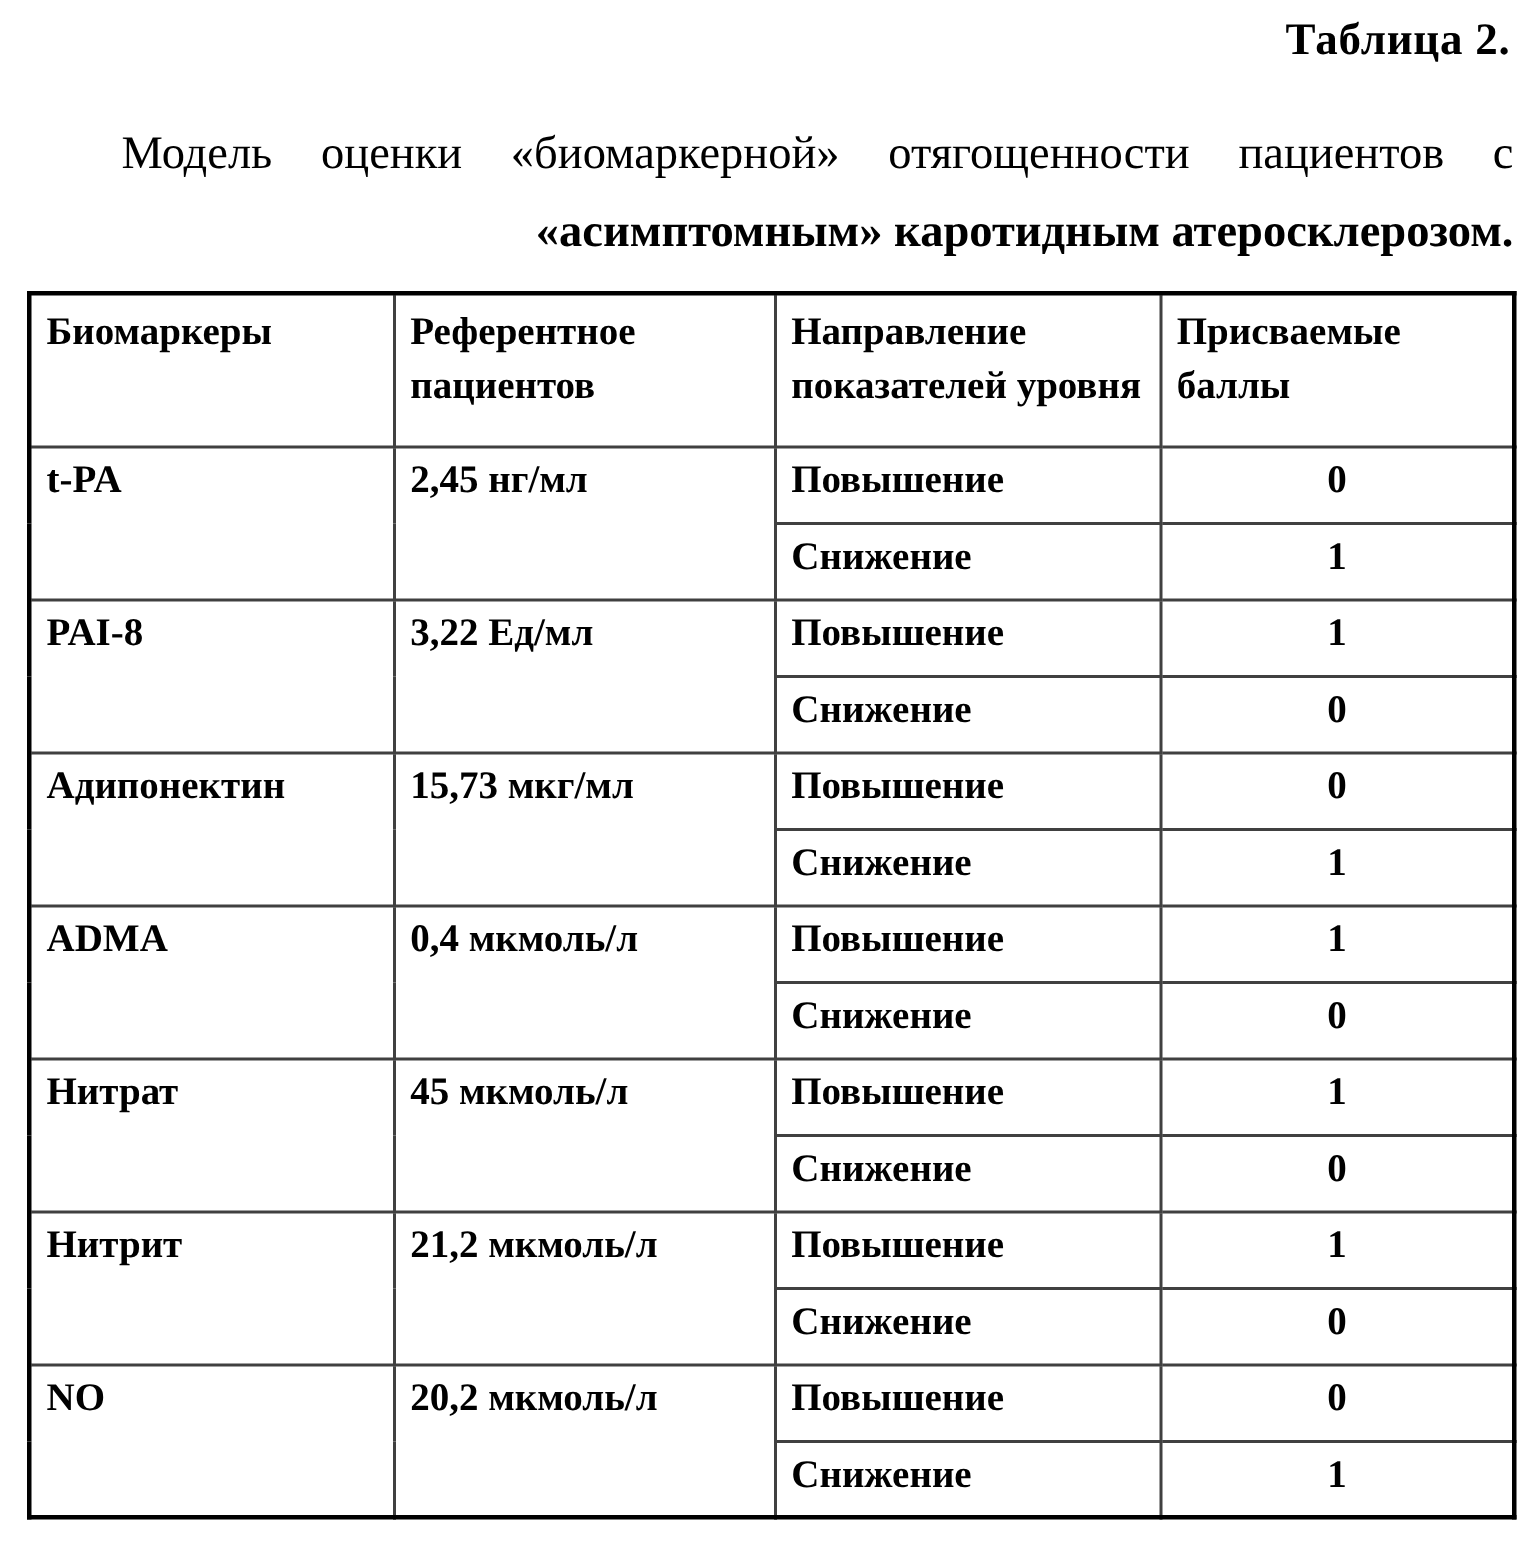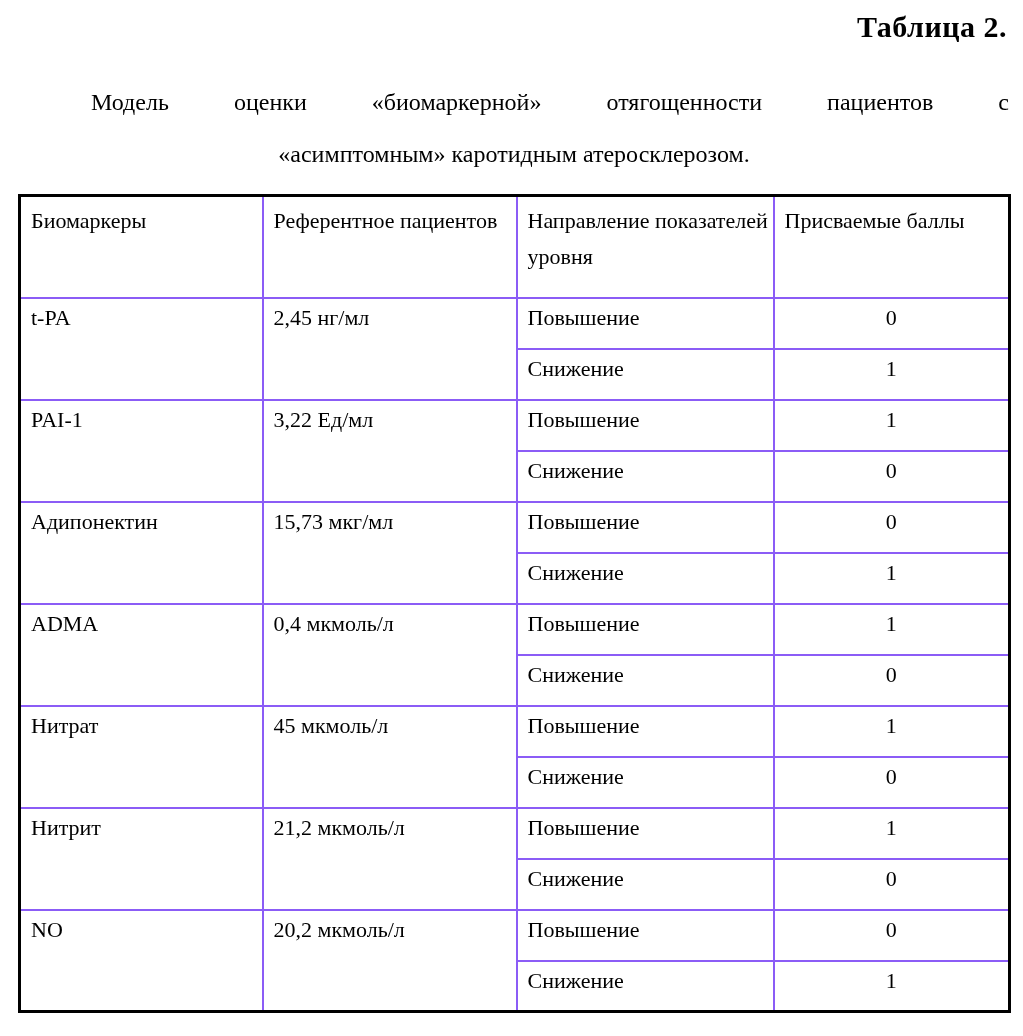--- a/index.html
+++ b/index.html
@@ -20,47 +20,48 @@
     position: relative;
   }
   .doc-title {
     text-align: right;
     font-weight: bold;
     font-size: 30px;
     padding: 10px 16px 0 0;
     letter-spacing: 0.5px;
   }
   .para {
-    font-size: 24px;
-    margin: 32px 14px 0 19px;
+    font-size: 31px;
+    margin: 32px 14px 0 9px;
     line-height: 52px;
   }
   .para-line1 {
     text-align: justify;
     text-align-last: justify;
     padding-left: 72px;
     white-space: normal;
   }
   .para-line2 {
-    text-align: center;
+    text-align: right;
+    font-weight: bold;
   }
   table.biomarker-table {
     border-collapse: collapse;
     table-layout: fixed;
     width: 990px;
     margin: 14px 0 0 18px;
     border: 3px solid #000000;
   }
   .biomarker-table th,
   .biomarker-table td {
-    border: 2px solid #8b5cf6;
+    border: 2px solid #404040;
     vertical-align: top;
     padding: 6px 4px 4px 10px;
-    font-size: 22px;
-    font-weight: normal;
+    font-size: 26px;
+    font-weight: bold;
     text-align: left;
     overflow: hidden;
   }
   .biomarker-table thead tr {
     height: 102px;
   }
   .biomarker-table th {
     line-height: 36px;
   }
   .biomarker-table tbody tr {
@@ -108,21 +109,21 @@
           <td rowspan="2">t-PA</td>
           <td rowspan="2">2,45 нг/мл</td>
           <td>Повышение</td>
           <td class="score-cell">0</td>
         </tr>
         <tr>
           <td>Снижение</td>
           <td class="score-cell">1</td>
         </tr>
         <tr>
-          <td rowspan="2">PAI-1</td>
+          <td rowspan="2">PAI-8</td>
           <td rowspan="2">3,22 Ед/мл</td>
           <td>Повышение</td>
           <td class="score-cell">1</td>
         </tr>
         <tr>
           <td>Снижение</td>
           <td class="score-cell">0</td>
         </tr>
         <tr>
           <td rowspan="2">Адипонектин</td>

